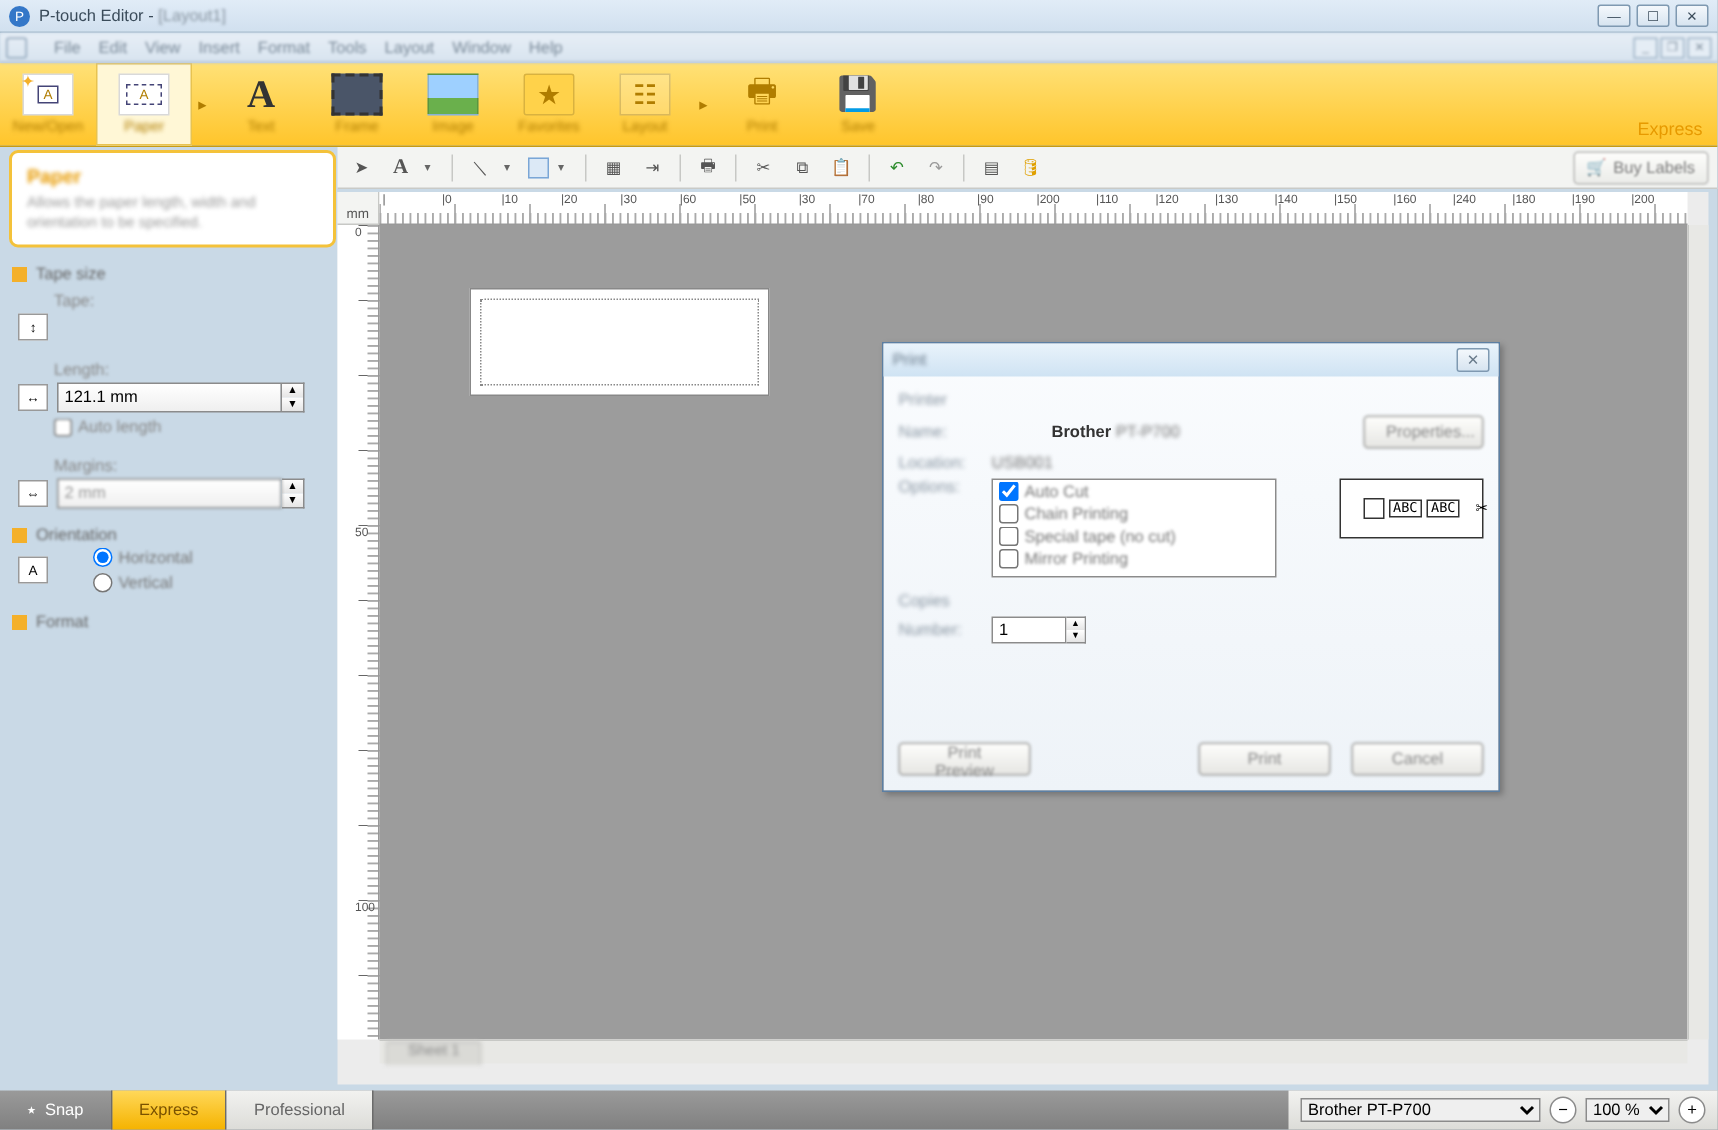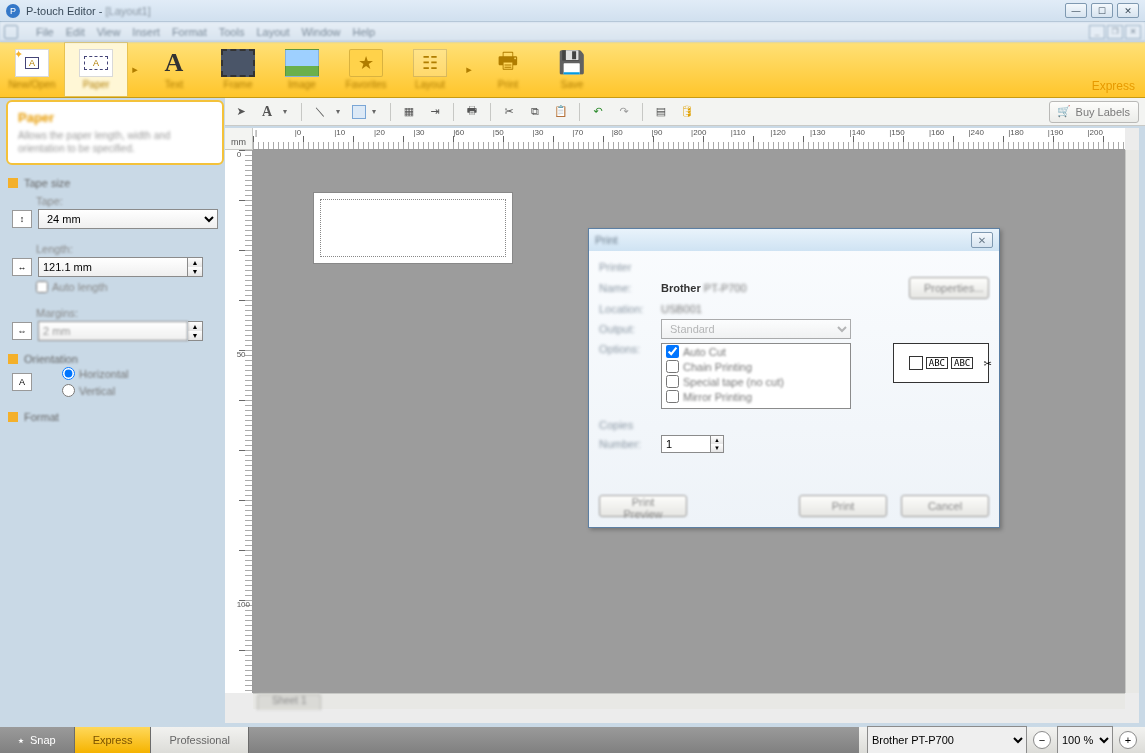--- a/index.html
+++ b/index.html
@@ -79,33 +79,33 @@
 .vscroll { position:absolute; right:0; top:22px; bottom:30px; width:14px; background:#e8e8e5; border-left:1px solid #c7c8c5;}
 .hscroll { position:absolute; left:28px; right:14px; bottom:14px; height:16px; background:#e8e8e5; border-top:1px solid #c7c8c5; display:flex; align-items:center;}
 .hscroll .tab{ height:16px; padding:0 14px; border:1px solid #b9b9b6; border-bottom:none; border-radius:3px 3px 0 0; margin-left:4px; background:#dadad6; color:#888; filter:blur(1.5px); font-size:10px;}
 
 
 .statusbar { position:absolute; left:0; right:0; bottom:0; height:26px; background:linear-gradient(#9a9a9a,#808080); display:flex; align-items:stretch;}
 .modebtn { padding:0 18px; display:flex; align-items:center; gap:6px; color:#fff; border-right:1px solid #6b6b6b; }
 .modebtn.active { background:linear-gradient(#ffd85a,#f5b300); color:#7a5200; }
 .modebtn.light { background:linear-gradient(#f2f2f0,#dcdcd8); color:#666; }
 .statusbar .right { margin-left:auto; display:flex; align-items:center; gap:6px; padding:0 8px; background:linear-gradient(#f2f2f0,#dcdcd8);}
-.statusbar select{ height:28px; border:1px solid #8b8b8b;}
+.statusbar select{ height:16px; border:1px solid #8b8b8b;}
 .zoom-btn{ width:18px; height:18px; border:1px solid #8b8b8b; border-radius:9px; background:#fff; display:inline-flex; align-items:center; justify-content:center;}
 
 
 .dialog { position:absolute; left:588px; top:228px; width:412px; height:300px; background:linear-gradient(#fafcfe,#eef3f8); border:1px solid #5c7fa3; box-shadow:2px 2px 4px rgba(0,0,0,0.25);}
 .dialog .dlg-title{ height:22px; background:linear-gradient(#e9f3fb,#cfe3f3); display:flex; align-items:center; padding:0 6px; color:#6a7b8b;}
 .dialog .dlg-title .t{ filter:blur(1.5px);}
 .dialog .dlg-title .x{ margin-left:auto; width:22px; height:16px; border:1px solid #7f99b1; border-radius:2px; background:linear-gradient(#f4f8fc,#d7e4f0); display:inline-flex; align-items:center; justify-content:center; font-size:10px;}
 .dialog .body{ padding:6px 10px 10px; }
 .group-lbl{ color:#8a97a3; filter:blur(1.5px); margin:4px 0 2px; }
 .row{ display:flex; align-items:center; gap:8px; padding:2px 0;}
 .row .k{ width:54px; color:#8a97a3; filter:blur(1.5px);}
-.row .v{ color:#333;}
+.row .v{ color:#333;margin-left:40px;}
 .row .vblur{ filter:blur(1.5px); color:#777;}
 .btn{ height:22px; padding:0 14px; border:1px solid #9a9a98; border-radius:3px; background:linear-gradient(#fdfdfb,#e6e6e3);}
 .btn.blur{ color:#888; filter:blur(1.2px);}
 .option-list{ border:1px solid #8b8b8b; background:#fff; width:190px; height:66px; overflow-y:scroll;}
 .option-list label{ display:flex; align-items:center; gap:4px; padding:1px 4px; color:#777;}
 .option-list label span{ filter:blur(1.2px);}
 .preview{ width:96px; height:40px; border:1px solid #333; background:#fff; display:flex; align-items:center; justify-content:center; gap:3px; position:relative;}
 .preview .lbl{ border:1px solid #333; font-size:9px; padding:0 2px; font-family:monospace;}
 .preview .scis{ position:absolute; right:-4px; top:50%; transform:translateY(-50%); font-size:10px;}
 .dlg-buttons{ position:absolute; left:10px; right:10px; bottom:10px; display:flex; gap:14px;}
@@ -236,23 +236,20 @@
   </div>
 
   <div class="sect-head">
       <span class="sq"></span>
       <span class="sect-lbl">Tape size</span>
     </div>
   <div class="prop-row">
     <span class="prop-lbl">Tape:</span>
     <div class="inline">
       <span class="field-icon">↕</span>
-      <select class="win" style="flex:1">
-        <option>24 mm</option>
-      </select>
     </div>
   </div>
 
   <div class="prop-row">
     <span class="prop-lbl">Length:</span>
     <div class="inline">
       <span class="field-icon">↔</span>
       <div class="spin">
         <input class="win" value="121.1 mm" style="">
         <div class="spbtns">
@@ -368,24 +365,20 @@
     <div class="row">
       <span class="k">Name:</span>
       <span class="v"><b>Brother</b> <span class="vblur">PT-P700</span></span>
       <span style="flex:1"></span>
       <button class="btn blur" style="width:80px">Properties...</button>
     </div>
     <div class="row">
       <span class="k">Location:</span>
       <span class="vblur">USB001</span>
     </div>
-    <div class="row">
-      <span class="k">Output:</span>
-      <select class="win" style="width:190px;color:#999" disabled=""><option>Standard</option></select>
-    </div>
     <div class="row" style="align-items:flex-start">
       <span class="k">Options:</span>
       <div class="option-list" id="optlist">
           <label>
             <input type="checkbox" checked="" style="">
             <span>Auto Cut</span>
           </label>
           <label>
             <input type="checkbox" style="">
             <span>Chain Printing</span>

